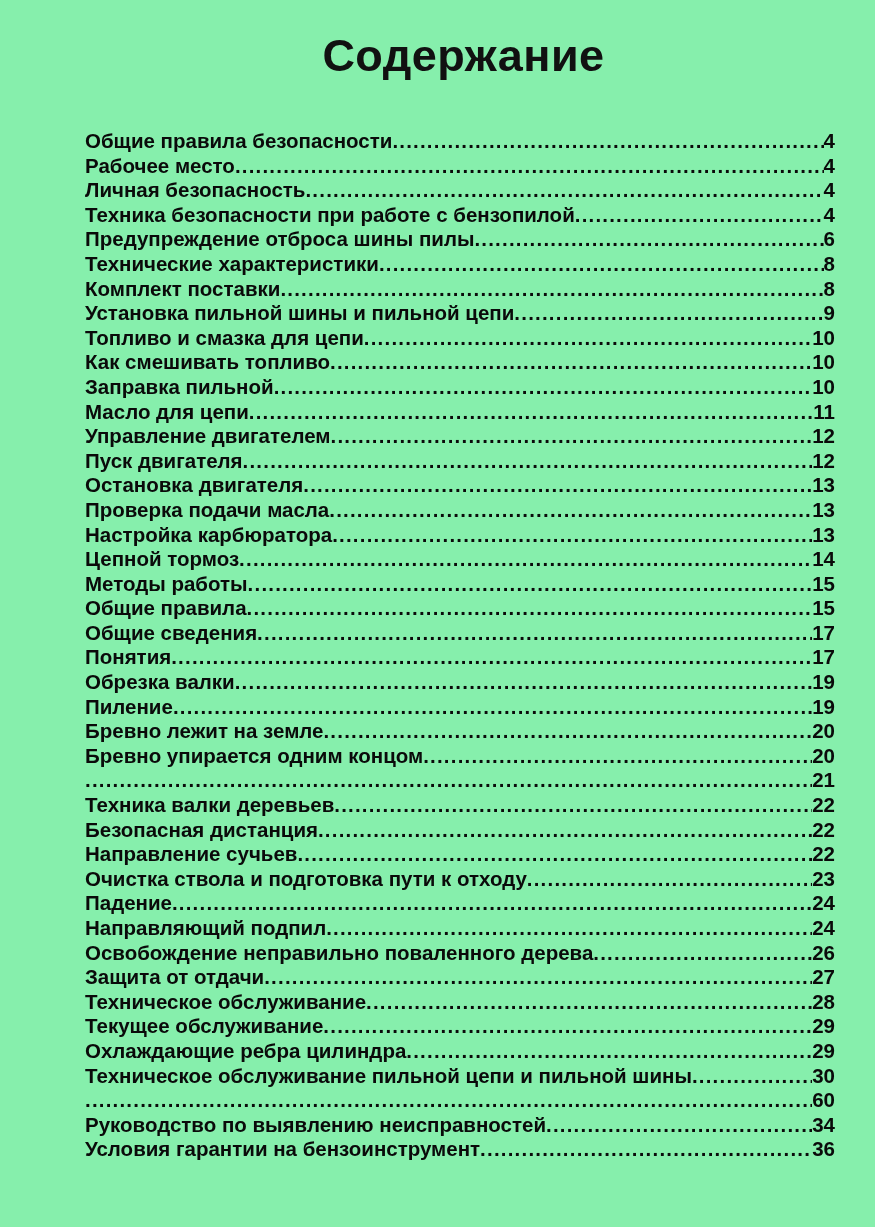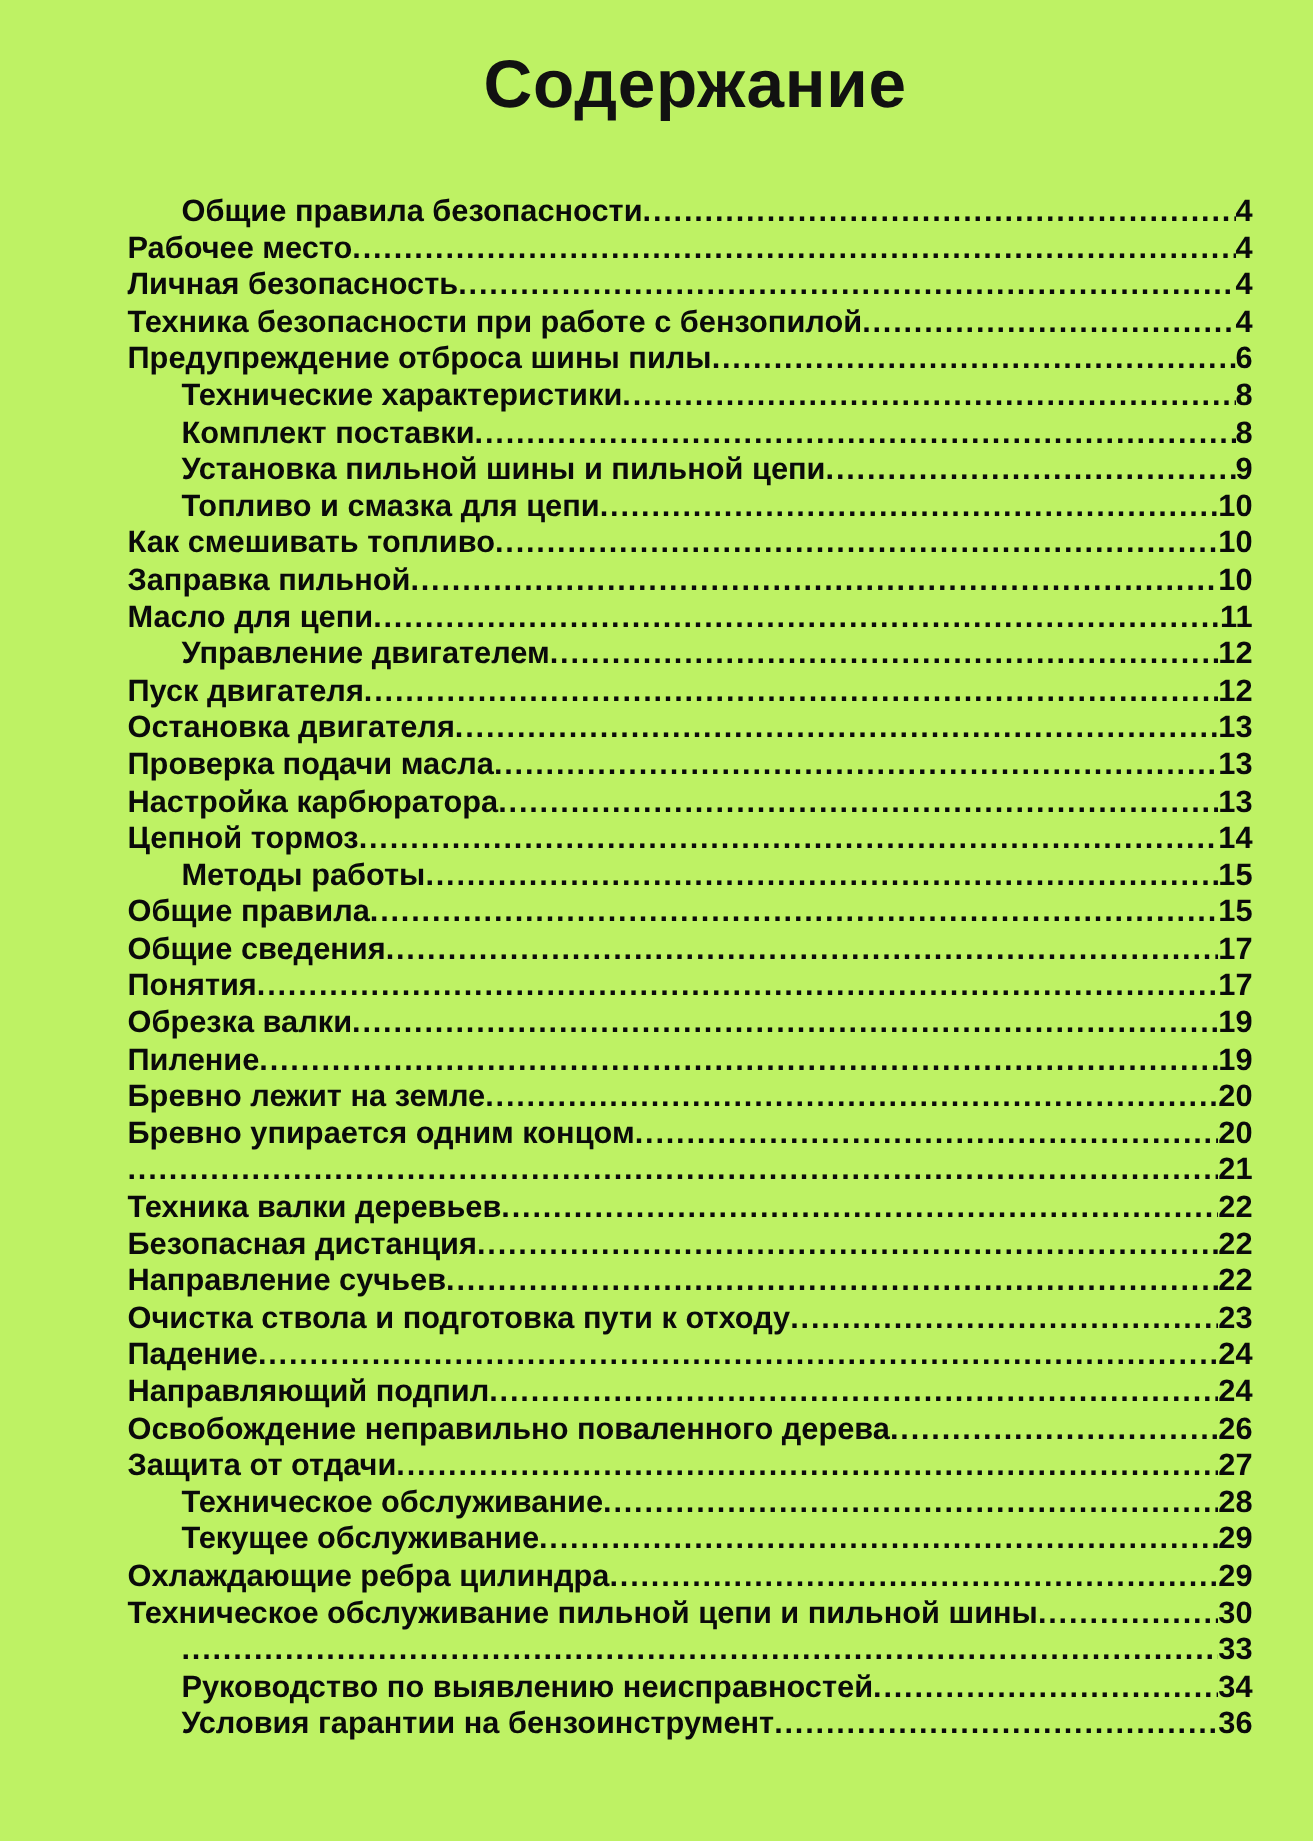--- a/index.html
+++ b/index.html
@@ -11,21 +11,21 @@
     width: 875px;
     height: 1227px;
     font-family: "Liberation Sans", sans-serif;
     color: #0a0a0a;
     overflow: hidden;
   }
   .page {
     position: relative;
     width: 875px;
     height: 1227px;
-    background: #bef264;
+    background: #86efac;
   }
   .doc-title {
     position: absolute;
     top: 30px;
     left: 26px;          
     width: 875px;
     margin: 0;
     text-align: center;
     font-size: 45px;
     font-weight: bold;
@@ -42,21 +42,20 @@
     display: flex;
     align-items: baseline;
     height: 24.6px;
     font-size: 20.5px;
     line-height: 24.6px;
     white-space: nowrap;
     font-weight: bold;
   }
   .toc-row.bold {
     font-weight: bold;
-    margin-left: 36px;
   }
   .toc-label {
     flex: 0 0 auto;
   }
   .toc-dots {
     flex: 1 1 auto;
     overflow: hidden;
     min-width: 0;
   }
   .toc-dots::after {
@@ -264,21 +263,21 @@
     <span class="toc-dots"></span>
     <span class="toc-page-num">29</span>
   </div>
       <div class="toc-row">
     <span class="toc-label">Техническое обслуживание пильной цепи и пильной шины</span>
     <span class="toc-dots"></span>
     <span class="toc-page-num">30</span>
   </div>
       <div class="toc-row bold">
     <span class="toc-dots"></span>
-    <span class="toc-page-num">33</span>
+    <span class="toc-page-num">60</span>
   </div>
       <div class="toc-row bold">
     <span class="toc-label">Руководство по выявлению неисправностей</span>
     <span class="toc-dots"></span>
     <span class="toc-page-num">34</span>
   </div>
       <div class="toc-row bold">
     <span class="toc-label">Условия гарантии на бензоинструмент</span>
     <span class="toc-dots"></span>
     <span class="toc-page-num">36</span>

